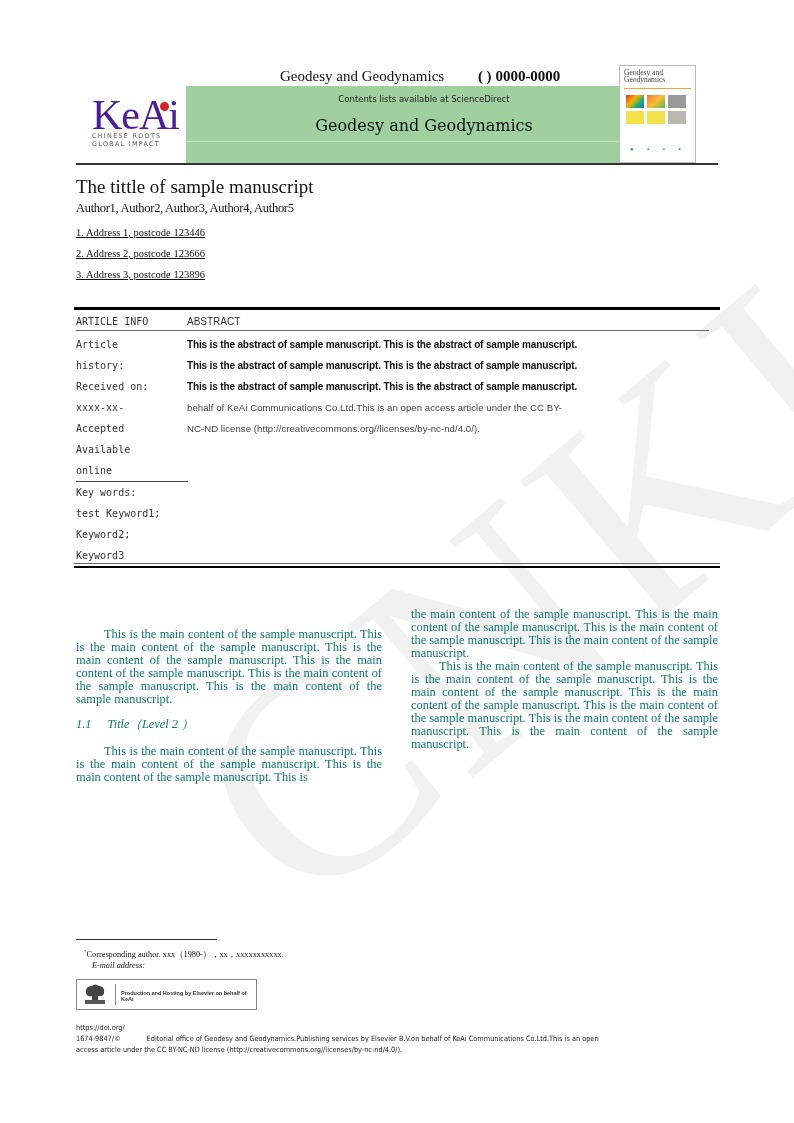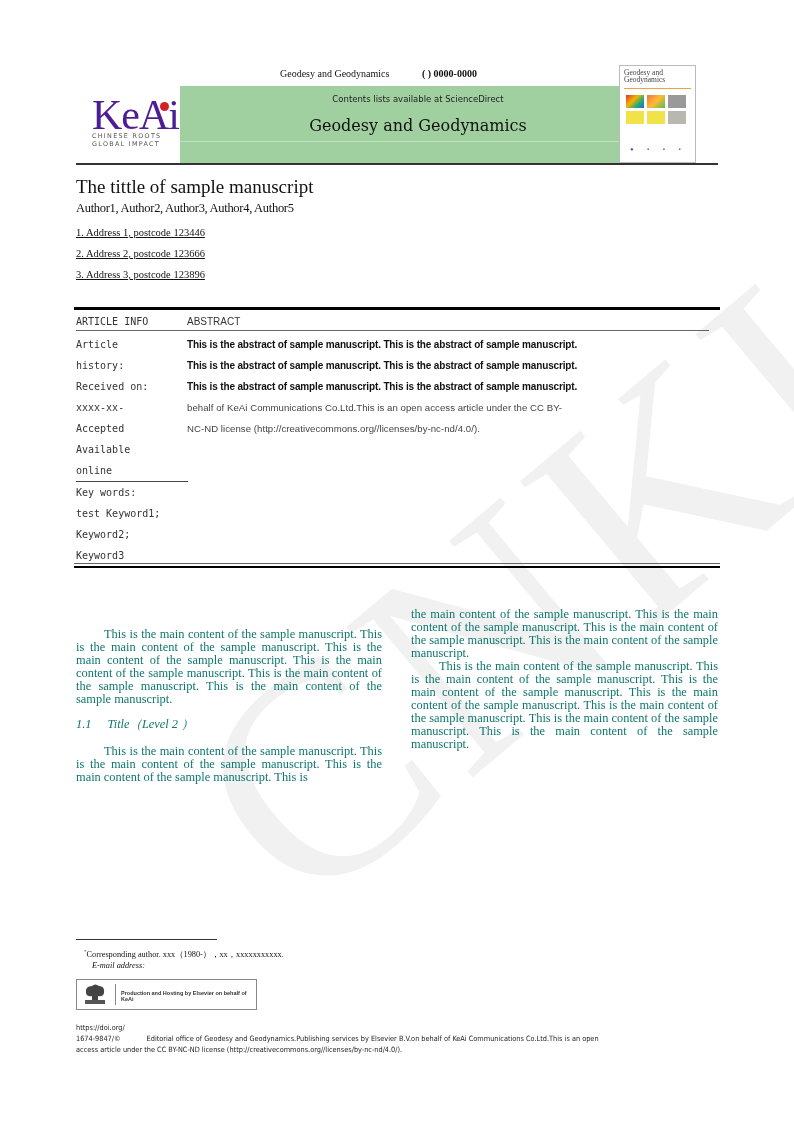--- a/index.html
+++ b/index.html
@@ -1,25 +1,25 @@
 <!DOCTYPE html>
 <html><head>
 <meta charset="utf-8">
 <style>
   html, body { margin: 0; padding: 0; background: #ffffff; }
   body { width: 794px; height: 1123px; position: relative; overflow: hidden; font-family: "Liberation Serif", serif; color: #111; }
   .abs { position: absolute; }
   .watermark { position: absolute; left: 150px; top: 420px; font-family: "Liberation Serif", serif; font-size: 300px; color: #f1f1f1; transform: rotate(-40deg); letter-spacing: 10px; z-index: 0; pointer-events: none; }
-  .hdr-top { left: 280px; top: 68px; font-size: 10px; }
+  .hdr-top { left: 280px; top: 68px; font-size: 15px; }
   .hdr-top .range { font-weight: bold; margin-left: 30px; }
   .keai { left: 92px; top: 98px; width: 90px; }
   .keai .logo { font-family: Liberation Serif, serif; font-size: 42px; color: #4c1d95; line-height: 34px; position: relative; letter-spacing: -1px; }
   .keai .dot { position: absolute; left: 68px; top: 4px; width: 9px; height: 9px; border-radius: 50%; background: #d32027; }
   .keai .tag { font-family: "DejaVu Sans", sans-serif; font-size: 6.4px; color: #555; letter-spacing: 1.3px; line-height: 8px; }
-  .green { left: 180px; top: 86px; width: 476px; height: 77px; background: #a0d0a0; text-align: center; font-family: "DejaVu Sans", sans-serif; }
+  .green { left: 186px; top: 86px; width: 476px; height: 77px; background: #a0d0a0; text-align: center; font-family: "DejaVu Sans", sans-serif; }
   .green .g1 { font-size: 8.5px; padding-top: 8px; height: 20px; color: #222; }
   .green .g2 { font-family: "DejaVu Serif", serif; font-size: 16px; height: 27px; line-height: 24px; color: #111; }
   .green .sep { border-top: 1px solid #c2e2c2; }
   .green .g3 { font-size: 8.5px; padding-top: 5px; color: #222; }
   .cover { left: 619px; top: 65px; width: 75px; height: 96px; border: 1px solid #bbb; background: #fff; }
   .cover .ct { font-family: "Liberation Serif", serif; font-size: 7.5px; font-weight: normal; color: #444; line-height: 7px; padding: 3px 4px; }
   .cover .tiles { display: grid; grid-template-columns: repeat(3, 18px); gap: 3px; padding: 4px 6px; }
   .cover .tile { height: 13px; }
   .cover .logos { position: absolute; bottom: 10px; left: 10px; font-size: 6px; color: #3b6fb6; letter-spacing: 6px; }
   .rule-main { left: 76px; top: 163px; width: 642px; height: 2px; background: #333; }

